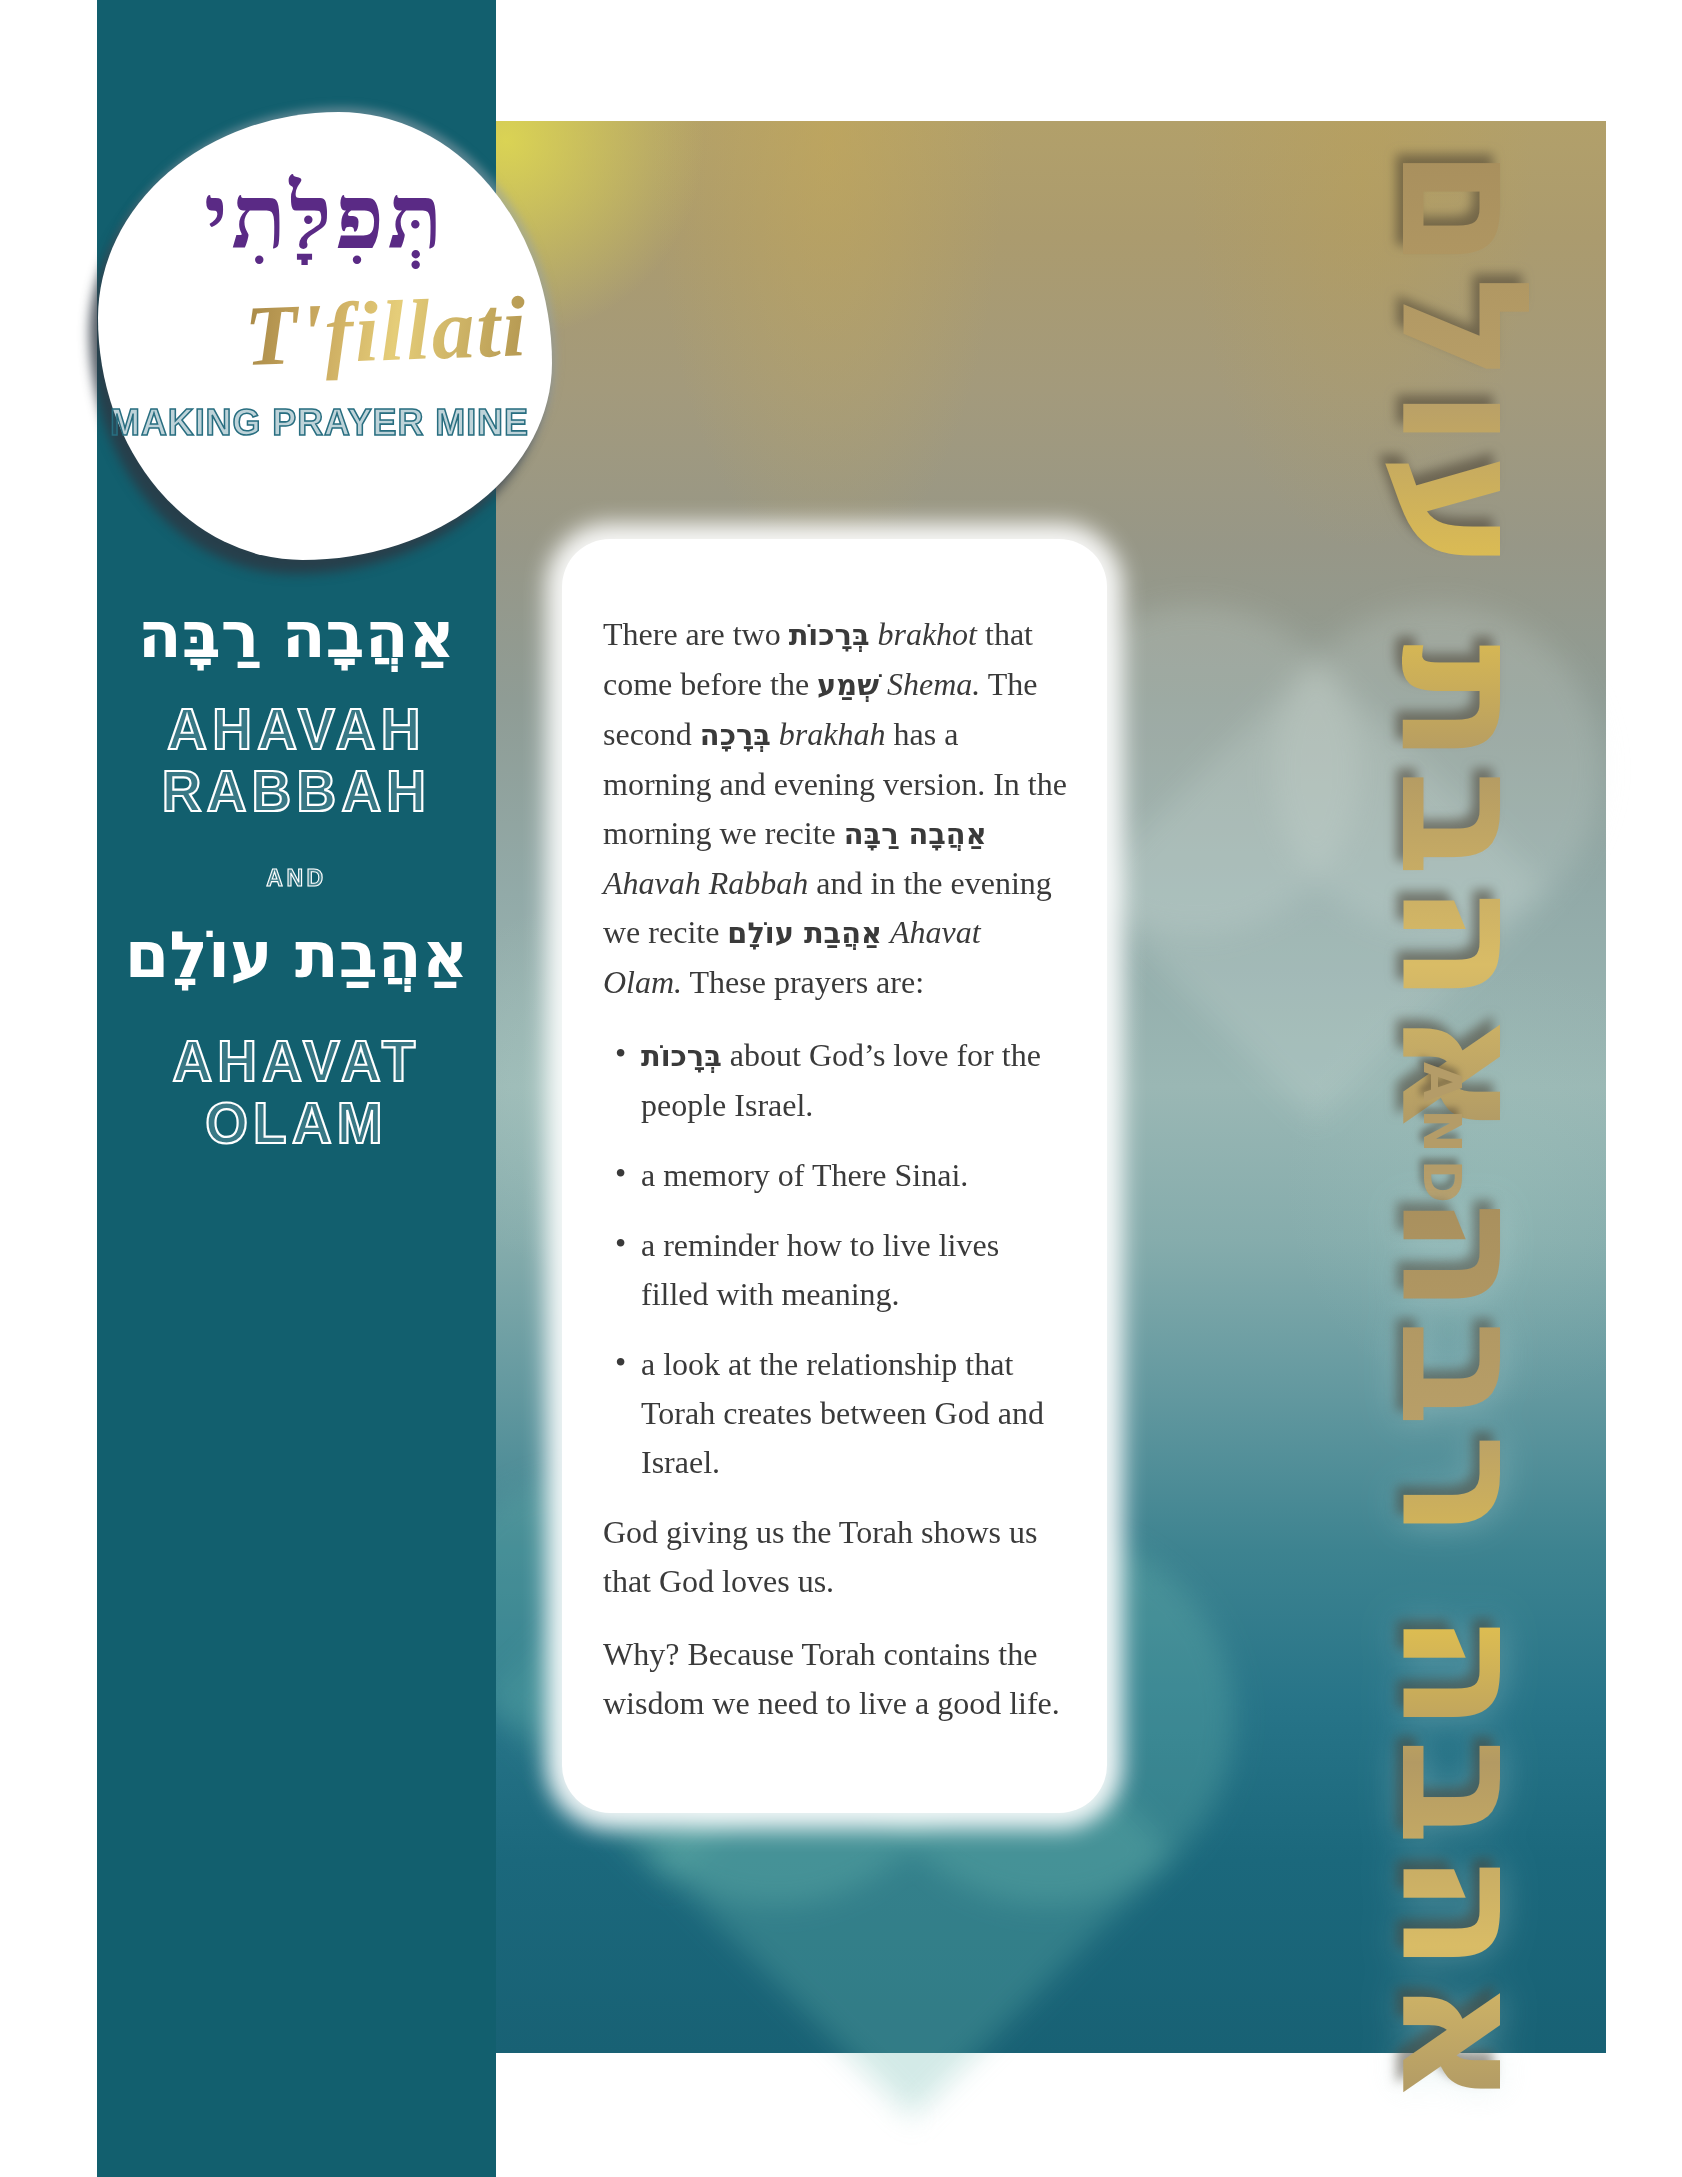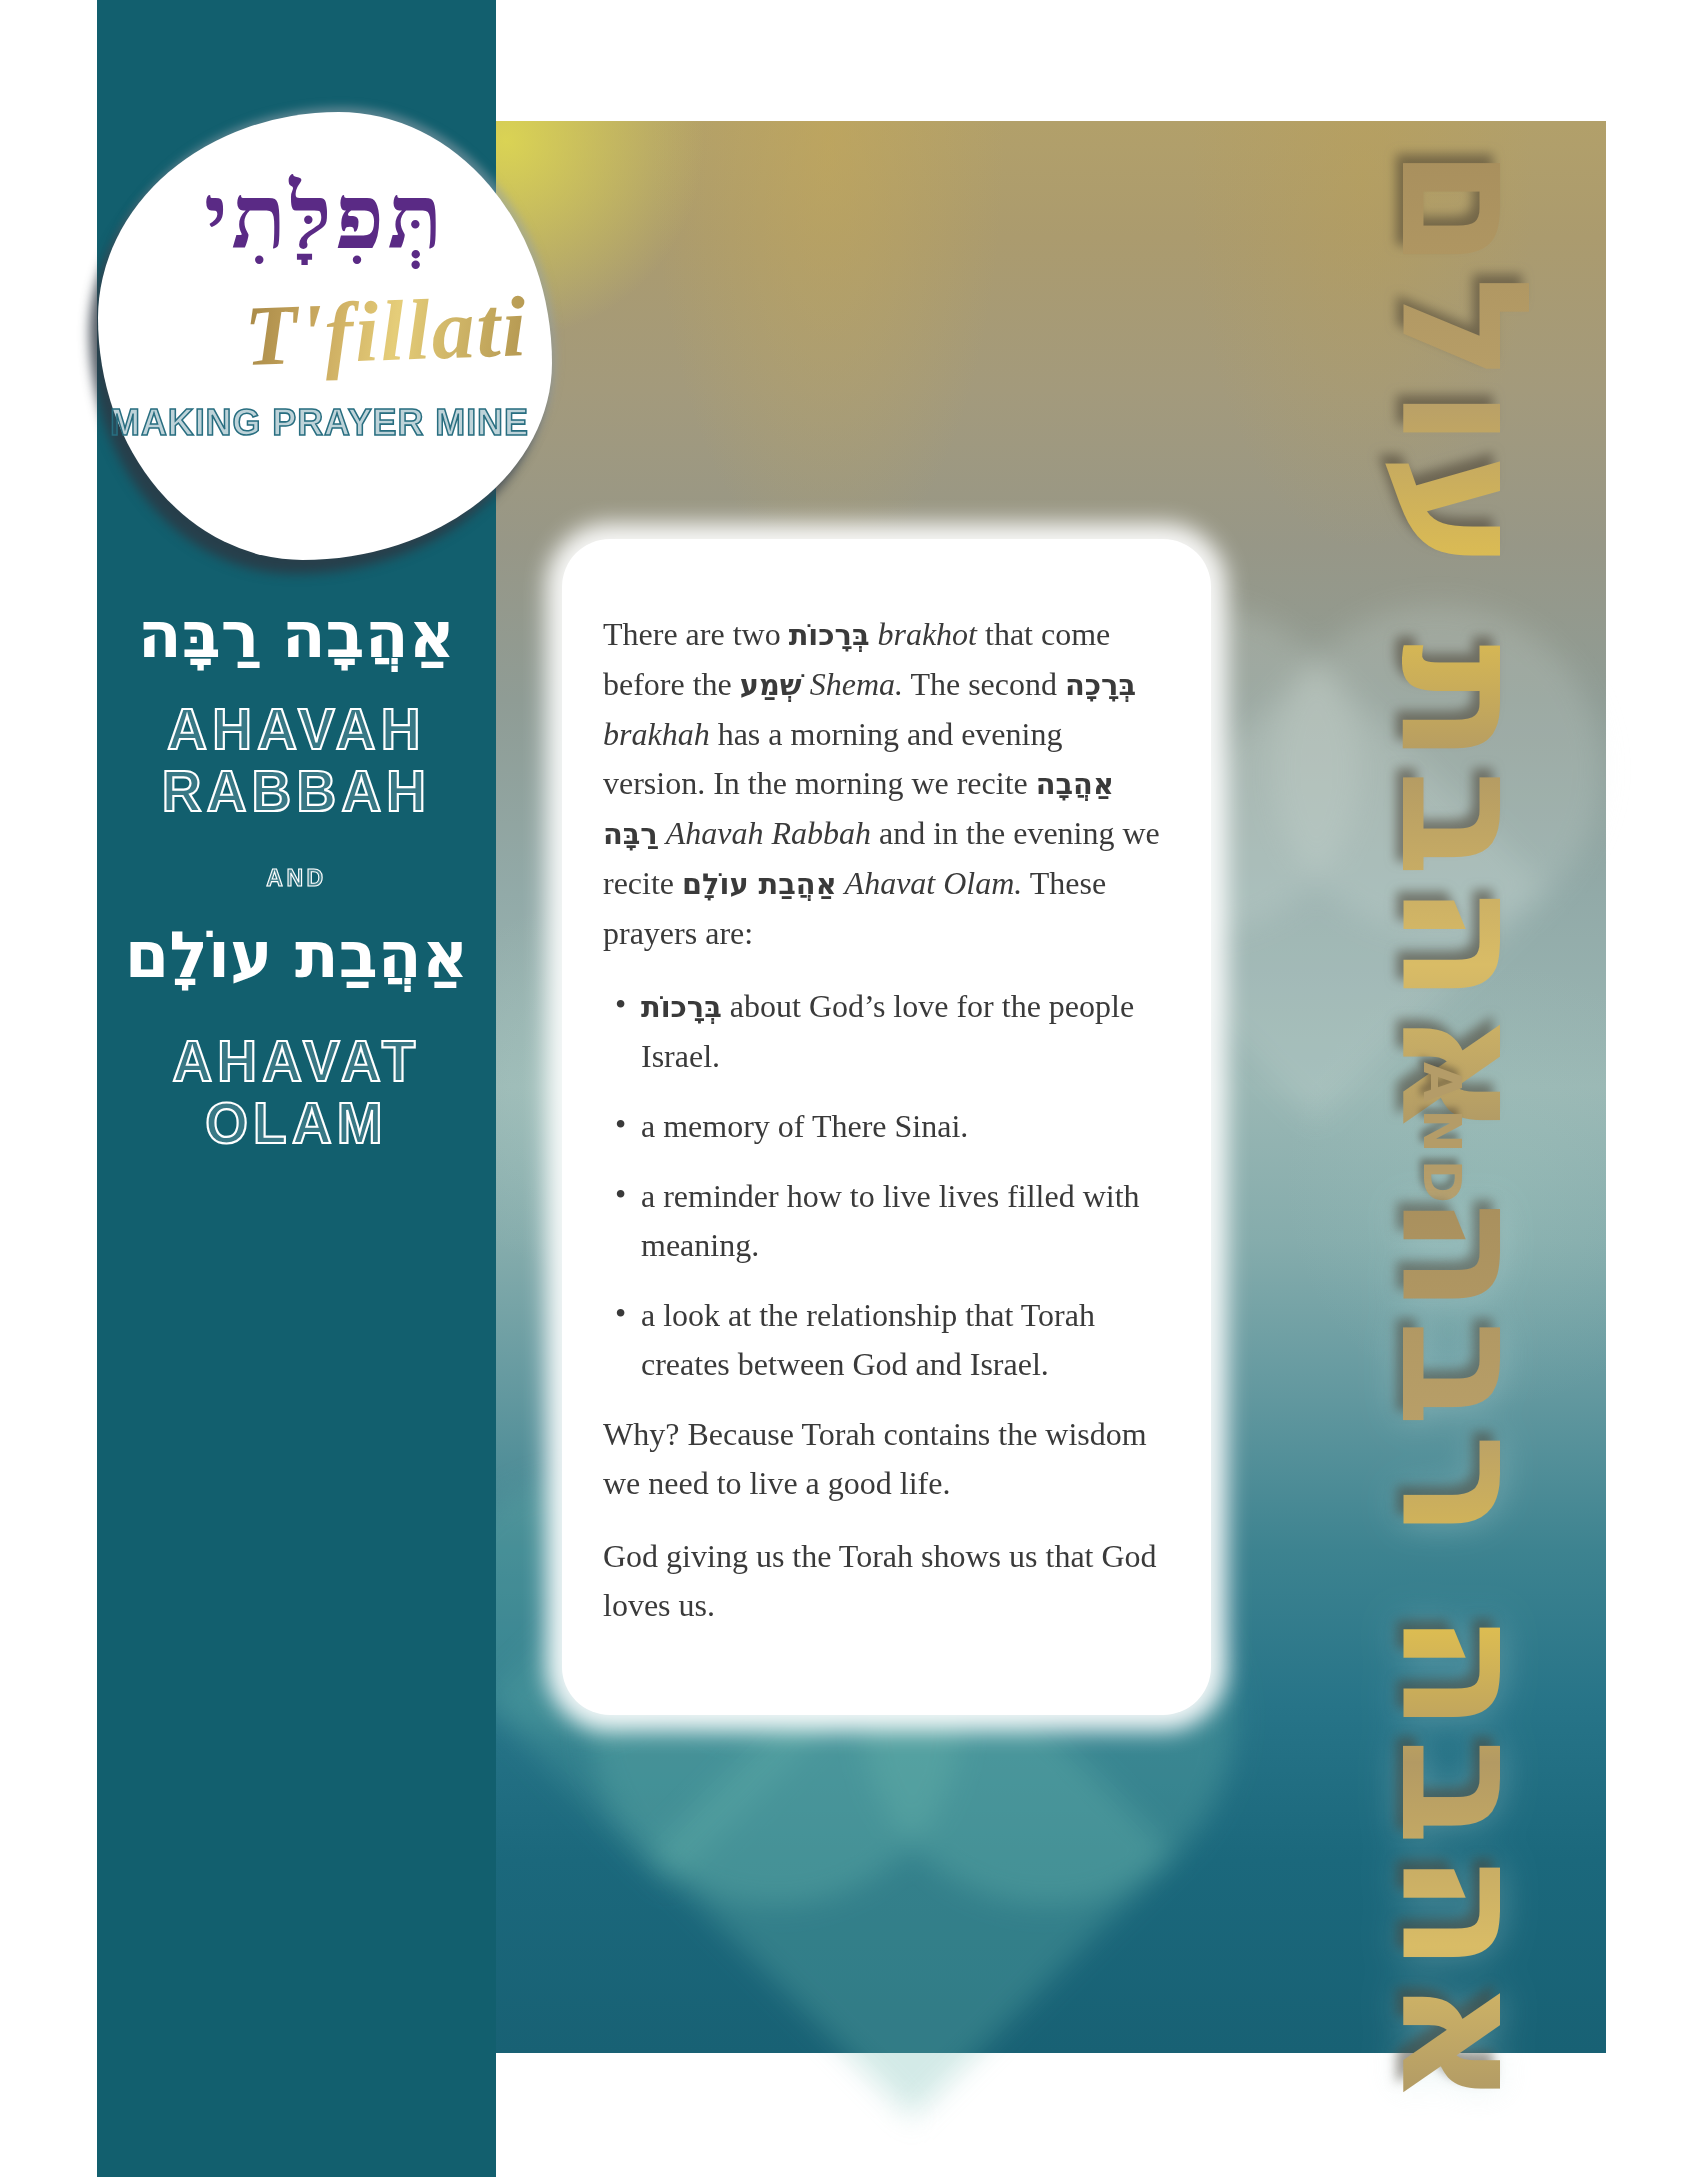--- a/index.html
+++ b/index.html
@@ -91,21 +91,21 @@
   }
   #vtext-top{left:1057px;top:26px;}
   #vtext-and{
     left:973px;top:941px;font-size:52px;letter-spacing:7px;color:#b49c68;
     filter:drop-shadow(-6px 4.3px 3.5px rgba(70,60,45,0.5));
   }
   #vtext-bottom{left:1057px;top:1072px;
     filter:drop-shadow(-8.6px 7px 5.2px rgba(70,60,45,0.5)) drop-shadow(0 0 17.3px rgba(200,230,230,0.35));}
   
   #card{
-    position:absolute;left:562px;top:539px;width:649px;min-height:1057px;z-index:3;
+    position:absolute;left:562px;top:539px;width:545px;min-height:1057px;z-index:3;
     background:#ffffff;border-radius:48px;
     box-shadow:0 0 22.5px 15.6px rgba(255,255,255,0.92);
     box-sizing:border-box;padding:71px 40px 61px 41px;
     font-family:"Liberation Serif","DejaVu Serif",serif;
     color:#3a3a3a;font-size:32px;line-height:49px;
   }
   #card p{margin:0 0 24px 0;}
   #card .bullet{position:relative;padding-left:38px;margin-bottom:21px;}
   #card .dot{position:absolute;left:12px;top:-1.7px;}
   .seg-italic{font-style:italic;}
@@ -143,18 +143,18 @@
   </div>
 
   <div id="card">
     <p><span class="seg-plain">There are two </span><span class="seg-hebrew">בְּרָכוֹת</span><span class="seg-plain"> </span><span class="seg-italic">brakhot</span><span class="seg-plain"> that come before the </span><span class="seg-hebrew">שְׁמַע</span><span class="seg-plain"> </span><span class="seg-italic">Shema.</span><span class="seg-plain"> The second </span><span class="seg-hebrew">בְּרָכָה</span><span class="seg-plain"> </span><span class="seg-italic">brakhah</span><span class="seg-plain"> has a morning and evening version. In the morning we recite </span><span class="seg-hebrew">אַהֲבָה רַבָּה</span><span class="seg-plain"> </span><span class="seg-italic">Ahavah Rabbah</span><span class="seg-plain"> and in the evening we recite </span><span class="seg-hebrew">אַהֲבַת עוֹלָם</span><span class="seg-plain"> </span><span class="seg-italic">Ahavat Olam.</span><span class="seg-plain"> These prayers are:</span></p>
     <div>
         <div class="bullet"><span class="dot">•</span><span><span class="seg-hebrew">בְּרָכוֹת</span><span class="seg-plain"> about God’s love for the people Israel.</span></span></div>
         <div class="bullet"><span class="dot">•</span><span><span class="seg-plain">a memory of There Sinai.</span></span></div>
         <div class="bullet"><span class="dot">•</span><span><span class="seg-plain">a reminder how to live lives filled with meaning.</span></span></div>
         <div class="bullet"><span class="dot">•</span><span><span class="seg-plain">a look at the relationship that Torah creates between God and Israel.</span></span></div>
       </div>
+    <p><span class="seg-plain">God giving us the Torah shows us that God loves us.</span></p>
     <p><span class="seg-plain">Why? Because Torah contains the wisdom we need to live a good life.</span></p>
-    <p><span class="seg-plain">God giving us the Torah shows us that God loves us.</span></p>
   </div>
 
 </div>
 
 
 </body></html>

